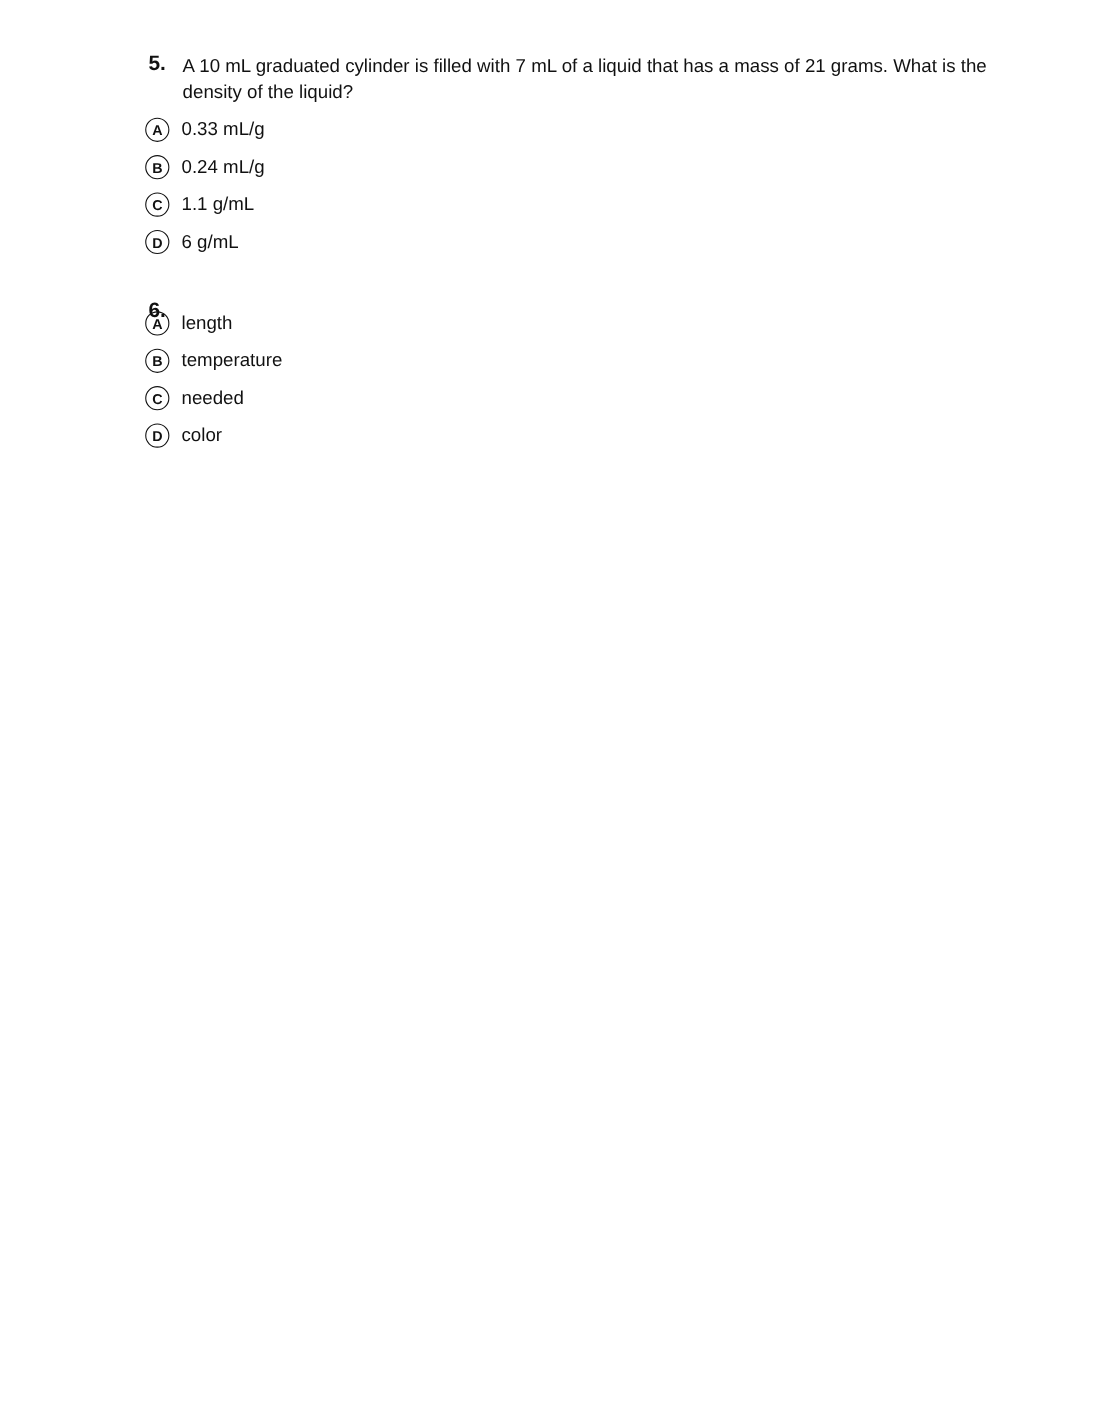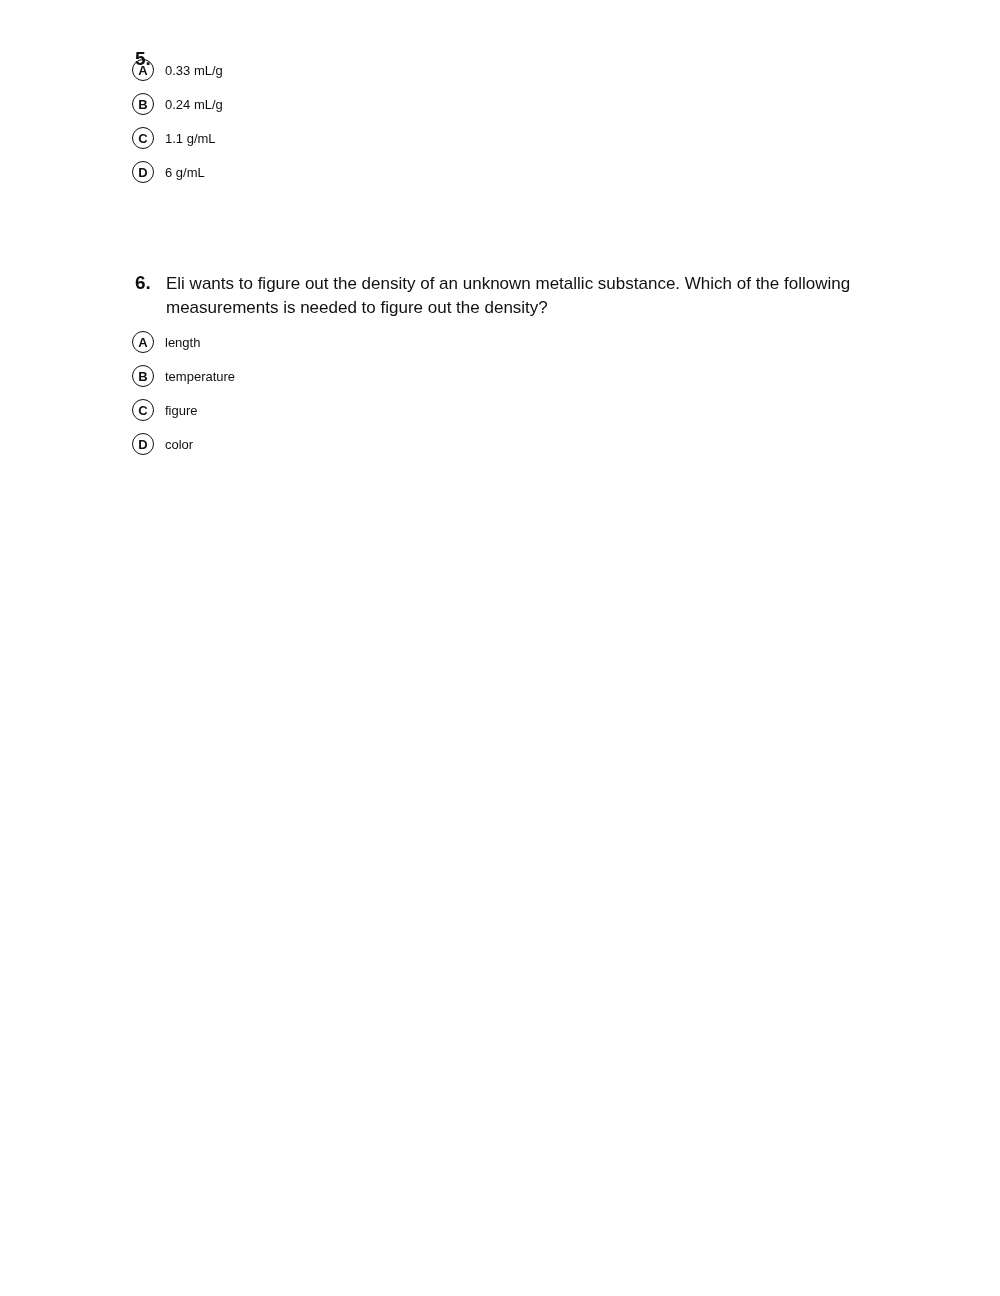--- a/index.html
+++ b/index.html
@@ -50,29 +50,30 @@
       display: flex;
       align-items: center;
       justify-content: center;
       font-weight: bold;
       font-size: 13px;
       margin-left: 2px;
       margin-right: 11px;
       flex: none;
     }
     .choice-text {
-      font-size: 13px;
+      font-size: 17px;
     }
   </style>
 </head>
 <body>
 
 <div class="question" style="top:48px;">
   <div class="q-head">
     <span class="q-num">5.</span>
+    <span>A 10 mL graduated cylinder is filled with 7 mL of a liquid that has a mass of 21 grams. What is the density of the liquid?</span>
   </div>
   <div class="choices">
     <div class="choice">
       <span class="bubble">A</span>
       <span class="choice-text">0.33 mL/g</span>
     </div>
     <div class="choice">
       <span class="bubble">B</span>
       <span class="choice-text">0.24 mL/g</span>
     </div>
@@ -83,33 +84,32 @@
     <div class="choice">
       <span class="bubble">D</span>
       <span class="choice-text">6 g/mL</span>
     </div>
   </div>
 </div>
 
 <div class="question" style="top:272px;">
   <div class="q-head">
     <span class="q-num">6.</span>
-    <span>Eli wants to figure out the density of an unknown metallic substance. Which of the following measurements is needed to figure out the density?</span>
   </div>
   <div class="choices">
     <div class="choice">
       <span class="bubble">A</span>
       <span class="choice-text">length</span>
     </div>
     <div class="choice">
       <span class="bubble">B</span>
       <span class="choice-text">temperature</span>
     </div>
     <div class="choice">
       <span class="bubble">C</span>
-      <span class="choice-text">figure</span>
+      <span class="choice-text">needed</span>
     </div>
     <div class="choice">
       <span class="bubble">D</span>
       <span class="choice-text">color</span>
     </div>
   </div>
 </div>
 
 </body></html>

